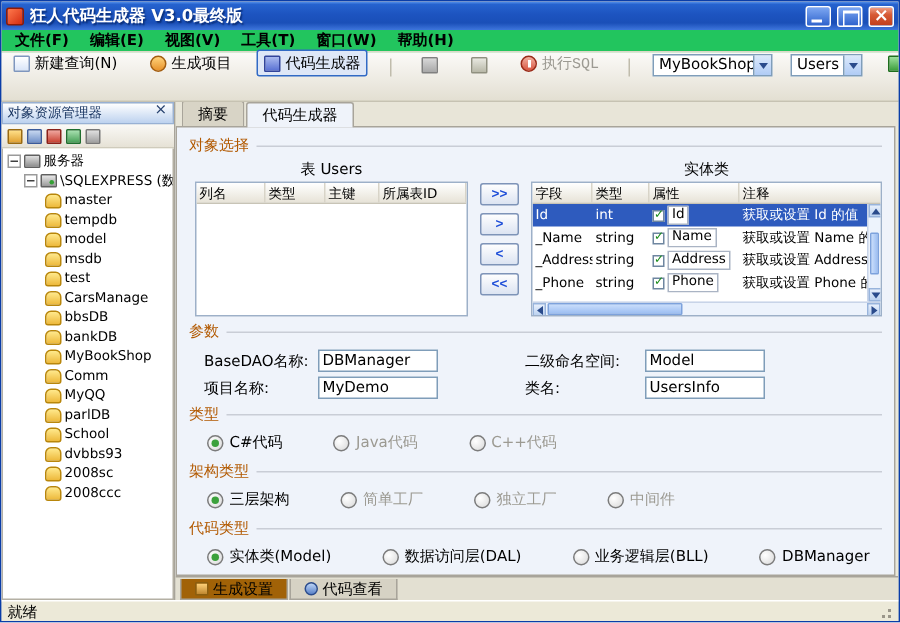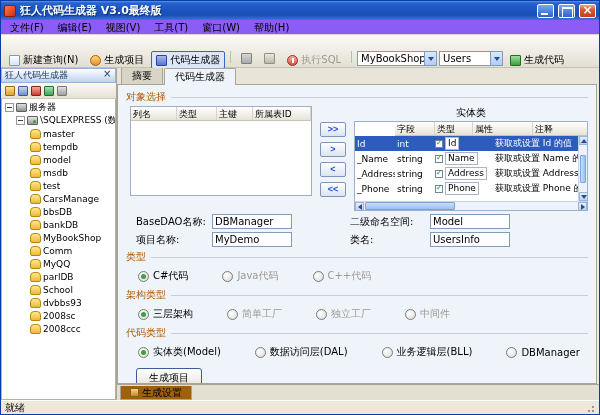--- a/index.html
+++ b/index.html
@@ -13,29 +13,29 @@
   .app-icon { width:12px; height:12px; border-radius:2px; background:linear-gradient(135deg,#FF7A4D,#D42B10); border:1px solid #8E1B06; flex:0 0 12px; }
   .title-text { flex:1; color:#fff; font-weight:bold; font-size:11px; text-shadow:1px 1px 1px #0A2F7A; white-space:nowrap; overflow:hidden; }
   .winbtn { width:17px; height:14px; border-radius:2px; border:1px solid #fff; position:relative; flex:0 0 17px; }
   .winbtn.min,.winbtn.max { background:linear-gradient(#7DA7F2,#2E63CC); }
   .winbtn.close { background:linear-gradient(#F0A086,#D75A35 40%,#C13E1C); }
   .winbtn.min::after { content:""; position:absolute; left:3px; bottom:2px; width:7px; height:2px; background:#fff; }
   .winbtn.max::after { content:""; position:absolute; left:3px; top:2px; width:9px; height:8px; border:1px solid #fff; border-top-width:2px; }
   .winbtn.close::after { content:"×"; position:absolute; left:0; right:0; top:-2px; text-align:center; color:#fff; font-size:12px; font-weight:bold; }
 
   
-  .menubar { height:15px; flex:0 0 15px; display:flex; align-items:center; background:#8b5cf6; border-bottom:1px solid #DCD8C8; padding-left:2px; }
+  .menubar { height:15px; flex:0 0 15px; display:flex; align-items:center; background:#22c55e; border-bottom:1px solid #DCD8C8; padding-left:2px;font-weight:bold; }
   .menu-item { padding:0 7px; font-size:10px; line-height:15px; }
 
   
-  .toolbar { height:18px; flex:0 0 18px; display:flex; align-items:flex-start; gap:2px; padding:16px 3px;
+  .toolbar { height:18px; flex:0 0 18px; display:flex; align-items:flex-end; gap:12px; padding:16px 3px;
     background:linear-gradient(#FBFAF8,#E3DFD2); border-bottom:1px solid #C6C2B2; font-size:10px; }
   .tbtn { display:flex; align-items:center; gap:3px; padding:1px 4px; border:1px solid transparent; border-radius:2px; white-space:nowrap; }
   .tbtn.pressed { background:#DEE7F7; border-color:#316AC5; }
-  .tbtn.disabled { color:#9C9A92; }
+  .tbtn.disabled { color:#9C9A92;font-family:Liberation Mono, monospace; }
   .tsep { width:1px; height:12px; background:#C0BCAC; margin:0 3px; flex:0 0 1px; }
   .ico { width:11px; height:11px; display:inline-block; border-radius:1px; flex:0 0 11px; }
   .ico-page { background:linear-gradient(#FFFFFF,#D8E4F8); border:1px solid #7E96BE; }
   .ico-gear { background:linear-gradient(#FFD27A,#E8922A); border:1px solid #A35E10; border-radius:50%; }
   .ico-tools { background:linear-gradient(#A9B9EE,#5A72D4); border:1px solid #32449A; }
   .ico-save { background:linear-gradient(#D8D8D8,#A8A8A8); border:1px solid #808080; }
   .ico-grid { background:linear-gradient(#E8E8E0,#B8B8A8); border:1px solid #909080; }
   .ico-excl { background:linear-gradient(#F2AFa0,#D85540); border:1px solid #9A2A18; border-radius:50%; position:relative; }
   .ico-excl::after { content:""; position:absolute; left:4px; top:2px; width:2px; height:5px; background:#fff; }
   .ico-run { background:linear-gradient(#9CE09C,#3C9E3C); border:1px solid #1E6E1E; }
@@ -199,21 +199,21 @@
     <span class="tbtn">
       <span class="ico ico-run"></span>
       <span>生成代码</span>
     </span>
   </div>
 
   <div class="appbody">
 
     <div class="sidebar">
       <div class="sb-header">
-        <span>狂人代码生成器</span>
+        <span>对象资源管理器</span>
         <span class="sb-close"></span>
       </div>
       <div class="sb-tools">
         <span class="mini m1"></span>
         <span class="mini m2"></span>
         <span class="mini m3"></span>
         <span class="mini m4"></span>
         <span class="mini m5"></span>
       </div>
       <div class="tree">
@@ -302,20 +302,21 @@
 
       <div class="content">
 
         <div class="sec-head">
           <span>对象选择</span>
           <span class="sec-rule"></span>
         </div>
 
         <div class="pick-area">
           <div class="src-block" style="width:182px;flex:0 0 182px;">
+            <div class="pick-label">表 Users</div>
             <div class="lv src-list">
               <div class="lv-head">
                 <span class="lv-col c-s0">列名</span>
                 <span class="lv-col c-s1">类型</span>
                 <span class="lv-col c-s2">主键</span>
                 <span class="lv-col c-s3">所属表ID</span>
               </div>
               <div style="flex:1"></div>
             </div>
           </div>
@@ -323,21 +324,21 @@
           <div class="transfer">
             <button class="xfer-btn">&gt;&gt;</button>
             <button class="xfer-btn">&gt;</button>
             <button class="xfer-btn">&lt;</button>
             <button class="xfer-btn">&lt;&lt;</button>
           </div>
 
           <div class="ent-block">
             <div class="pick-label">实体类</div>
             <div class="lv ent-table">
-              <div class="lv-head" style="padding-right:9px;margin-left:40px;">
+              <div class="lv-head" style="padding-right:9px;">
                 <span class="lv-col c-e0">字段</span>
                 <span class="lv-col c-e1">类型</span>
                 <span class="lv-col c-e2">属性</span>
                 <span class="lv-col c-e3">注释</span>
               </div>
               <div class="ent-body" style="padding-right:9px;">
                 <div class="ent-row selected">
                   <span class="cell c-e0">Id</span>
                   <span class="cell c-e1">int</span>
                   <span class="cell c-e2">
@@ -382,20 +383,24 @@
               </div>
               <div class="vscroll">
                 <span class="sb-btn arr-up"></span>
                 <span class="v-thumb"></span>
                 <span class="sb-btn arr-dn"></span>
               </div>
             </div>
           </div>
         </div>
 
+        <div class="sec-head">
+          <span>参数</span>
+          <span class="sec-rule"></span>
+        </div>
         <div class="param-row">
           <span class="p-label">BaseDAO名称:</span>
           <input class="p-input" type="text" value="DBManager" style="">
           <span class="p-label2">二级命名空间:</span>
           <input class="p-input" type="text" value="Model" style="">
         </div>
         <div class="param-row">
           <span class="p-label">项目名称:</span>
           <input class="p-input" type="text" value="MyDemo" style="">
           <span class="p-label2">类名:</span>
@@ -471,20 +476,24 @@
           <button class="xp-btn">生成项目</button>
         </div>
 
       </div>
 
       <div class="bottom-tabs">
         <span class="btab active">
           <span class="bico gear"></span>
           <span>生成设置</span>
         </span>
+        <span class="btab">
+          <span class="bico mag"></span>
+          <span>代码查看</span>
+        </span>
       </div>
     </div>
   </div>
 
   <div class="statusbar">
     <span>就绪</span>
     <span class="grip"></span>
   </div>
 
 </div>

